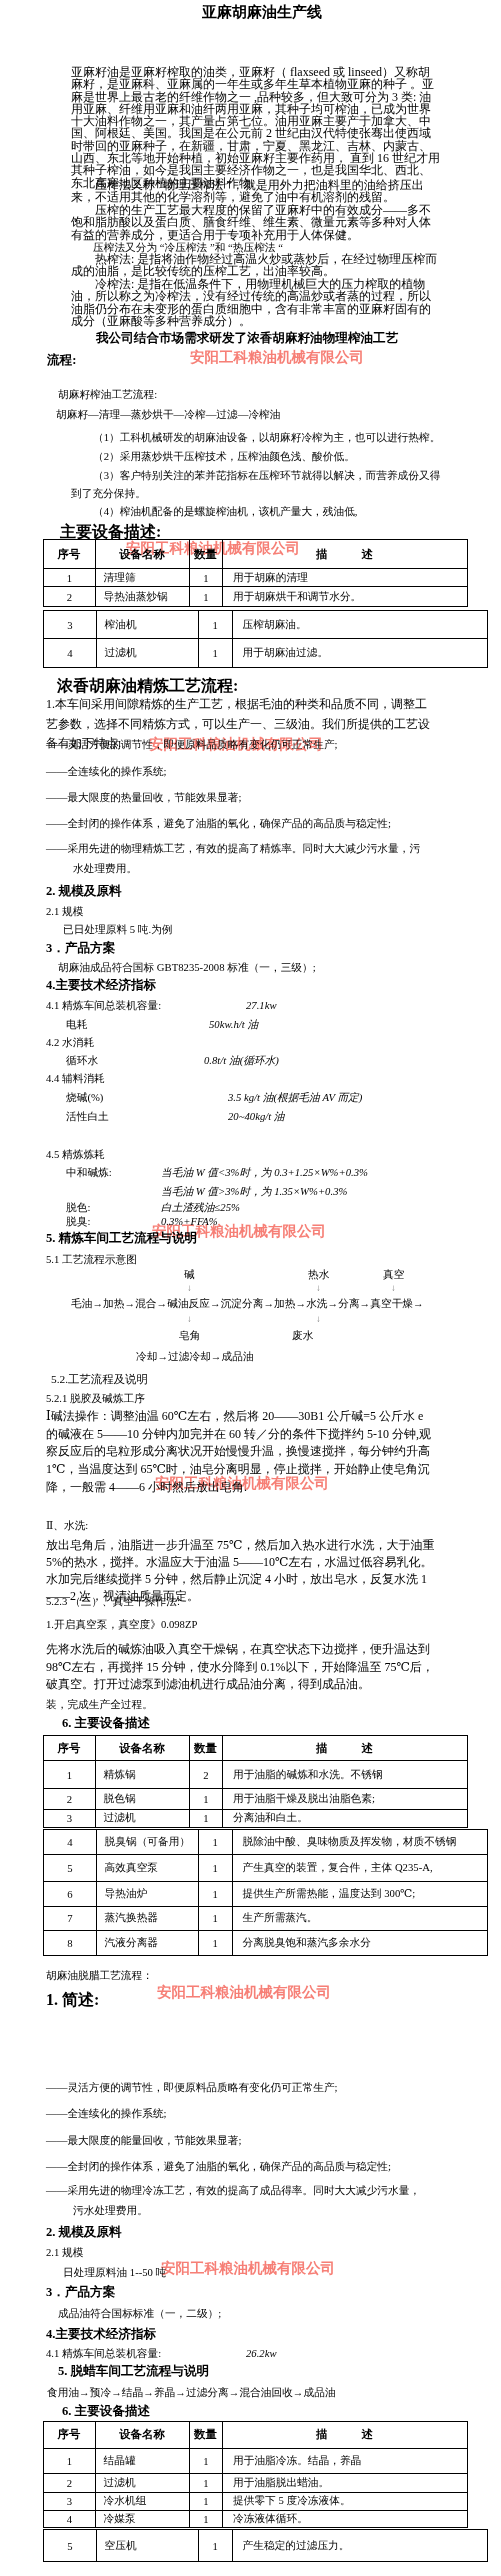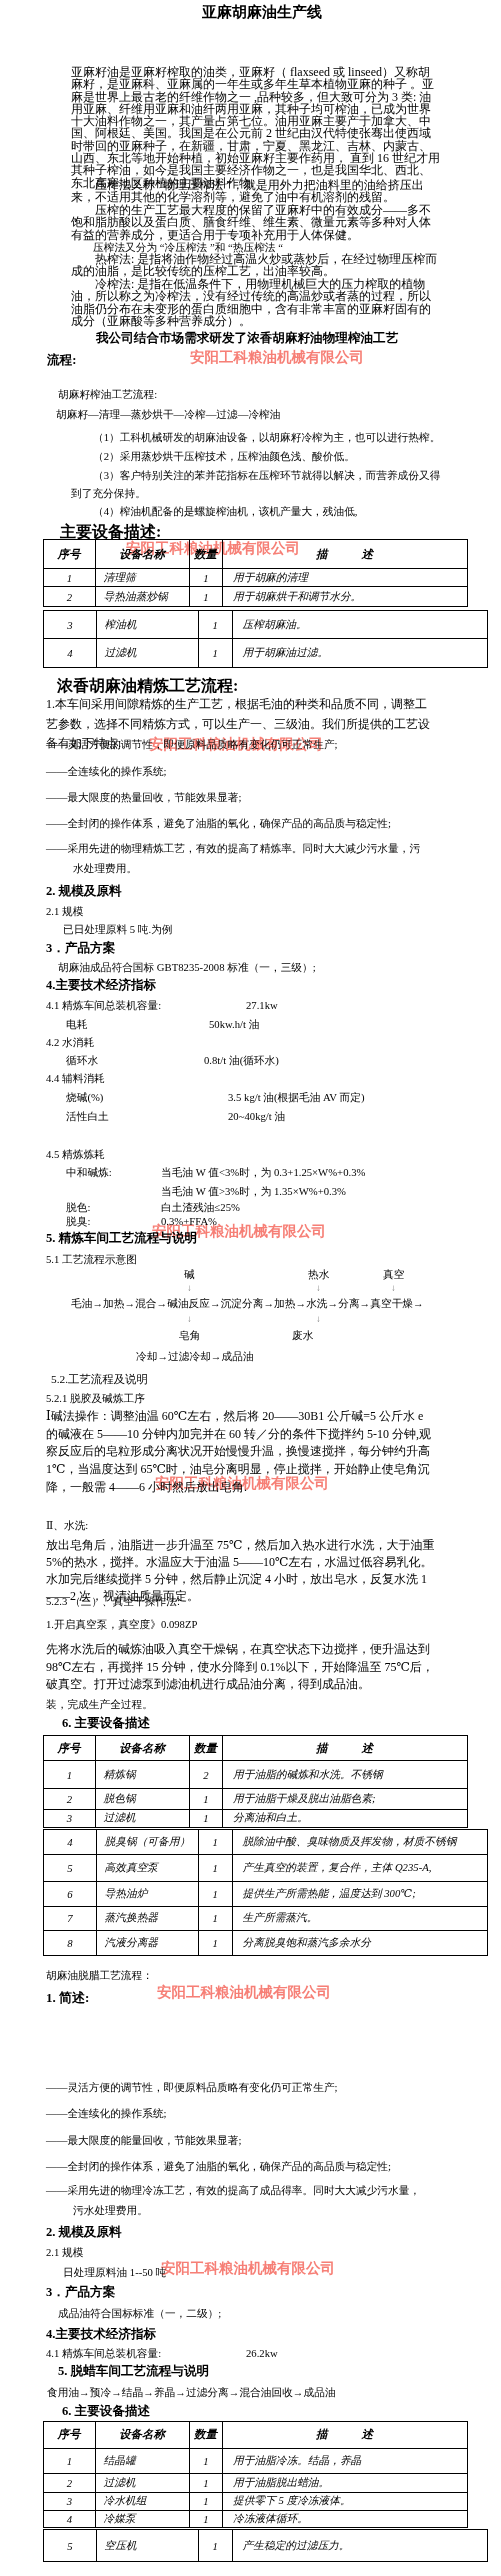--- a/index.html
+++ b/index.html
@@ -6,29 +6,29 @@
   #page{position:relative;width:501px;height:2576px;background:#ffffff;overflow:hidden;
         font-family:"Liberation Serif","DejaVu Serif",serif;color:#000;}
   .abs{position:absolute;white-space:nowrap;font-size:10.7px;line-height:1.15;}
   .para{position:absolute;white-space:normal;font-size:12px;}
   .b{font-weight:bold;}
   .wm{position:absolute;white-space:nowrap;font-family:"Liberation Sans","DejaVu Sans",sans-serif;
       font-weight:bold;font-size:14.5px;color:#f6756b;opacity:.92;letter-spacing:0px;z-index:0;}
   table.t{position:absolute;border-collapse:collapse;table-layout:fixed;width:416px;left:43px;
           background:transparent;}
   table.t td{border:0.6px solid #000;font-size:10.7px;overflow:hidden;}
-  table.t{border:1.3px solid #000;font-style:italic;}
+  table.t{border:1.3px solid #000;}
   td.c1,td.c3{text-align:center;width:50px;}
   td.c3{width:31px;}
   td.c2{width:92px;padding-left:7.6px;}
   td.c4{width:243px;padding-left:10px;}
   tr.hd td{font-weight:bold;text-align:center;padding-left:0;font-size:11.4px;}
   .arrow{color:#7f7f7f;font-size:9.5px;}
   .lblrow{position:absolute;width:501px;white-space:nowrap;font-size:10.7px;}
-  .lblrow .val{position:absolute;white-space:nowrap;}
+  .lblrow .val{position:absolute;white-space:nowrap;font-style:italic;}
 </style>
 </head>
 <body>
 
 <div id="page">
 
   <div class="wm" style="top:348px;left:190px">安阳工科粮油机械有限公司</div>
   <div class="wm" style="top:539px;left:126px">安阳工科粮油机械有限公司</div>
   <div class="wm" style="top:735px;left:149px">安阳工科粮油机械有限公司</div>
   <div class="wm" style="top:1222px;left:152px">安阳工科粮油机械有限公司</div>
@@ -240,21 +240,21 @@
     <tr style="height:25px">
       <td class="c1">8</td>
       <td class="c2">汽液分离器</td>
       <td class="c3">1</td>
       <td class="c4">分离脱臭饱和蒸汽多余水分</td>
     </tr>
   </tbody>
     </table>
 
   <div class="abs" style="top:1969px;left:46px">胡麻油脱腊工艺流程：</div>
-  <div class="abs b" style="top:1991px;left:46px;font-size:13px">1. 简述:</div>
+  <div class="abs b" style="top:1991px;left:46px;font-size:16px">1. 简述:</div>
   <div class="abs" style="top:2081px;left:46px">——灵活方便的调节性，即便原料品质略有变化仍可正常生产;</div>
   <div class="abs" style="top:2107px;left:46px">——全连续化的操作系统;</div>
   <div class="abs" style="top:2134px;left:46px">——最大限度的能量回收，节能效果显著;</div>
   <div class="abs" style="top:2160px;left:46px">——全封闭的操作体系，避免了油脂的氧化，确保产品的高品质与稳定性;</div>
   <div class="abs" style="top:2184px;left:46px">——采用先进的物理冷冻工艺，有效的提高了成品得率。同时大大减少污水量，</div>
   <div class="abs" style="top:2204px;left:73px">污水处理费用。</div>
   <div class="abs b" style="top:2225px;left:46px;font-size:12.6px">2. 规模及原料</div>
   <div class="abs" style="top:2246px;left:46px">2.1 规模</div>
   <div class="abs" style="top:2266px;left:63px">日处理原料油 1--50 吨</div>
   <div class="abs b" style="top:2285px;left:46px;font-size:12.6px">3．产品方案</div>

